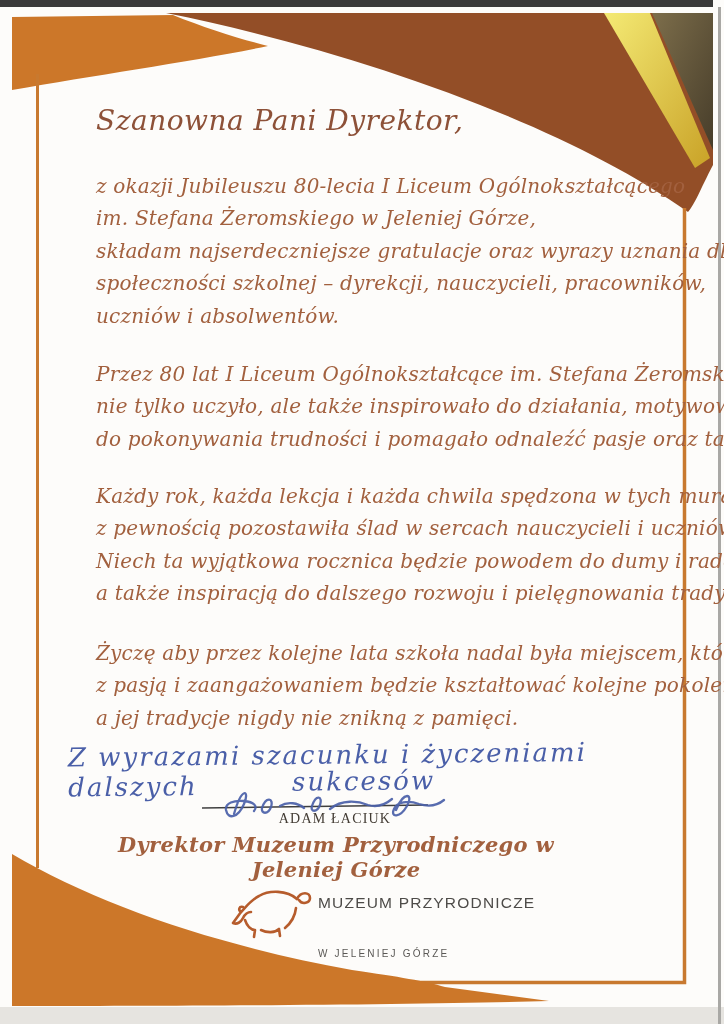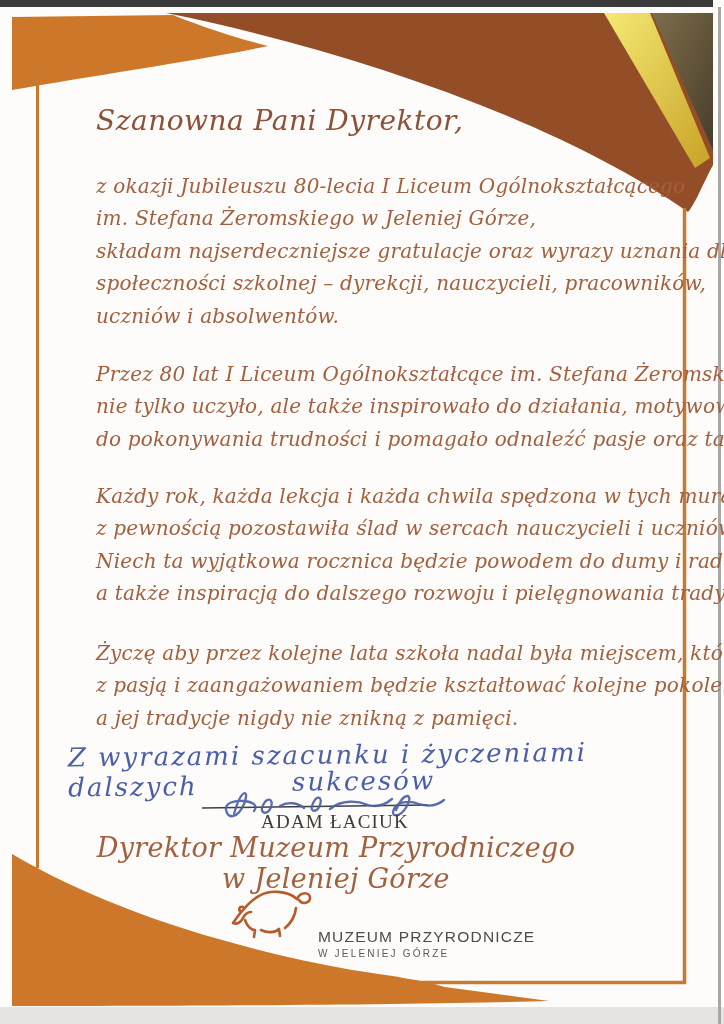--- a/index.html
+++ b/index.html
@@ -19,30 +19,30 @@
   .p1{top:170px;} .p2{top:358px;} .p3{top:480px;} .p4{top:637px;}
   .hand{
     position:absolute;font-style:italic;color:#4a5fa8;
     letter-spacing:2px;font-size:26px;transform:rotate(-.6deg);
   }
   .hand1{left:68px;top:739px;}
   .hand2{left:292px;top:766px;}
   .sig-svg{position:absolute;left:192px;top:778px;}
   .sig-name{
     position:absolute;left:230px;top:811px;width:210px;text-align:center;
-    font-family:"Liberation Serif",serif;font-size:19px;letter-spacing:1.2px;
+    font-family:"Liberation Serif",serif;font-size:14px;letter-spacing:1.2px;
     color:#423b33;
   }
   .sig-title{
     position:absolute;left:96px;top:832px;width:480px;text-align:center;
-    font-size:27px;font-style:italic;color:#a2603e;letter-spacing:.3px;
+    font-size:21px;font-style:italic;color:#a2603e;letter-spacing:.3px;font-weight:bold;
   }
   .logo-rhino{position:absolute;left:227px;top:884px;}
   .logo-name{
-    position:absolute;left:318px;top:928px;font-family:"Liberation Sans",sans-serif;
+    position:absolute;left:318px;top:894px;font-family:"Liberation Sans",sans-serif;
     font-size:15.5px;letter-spacing:1.2px;color:#4d4b48;
   }
   .logo-loc{
     position:absolute;left:318px;top:948px;font-family:"Liberation Sans",sans-serif;
     font-size:10px;letter-spacing:2.2px;color:#5a5855;
   }
 </style>
 </head>
 <body>
 

